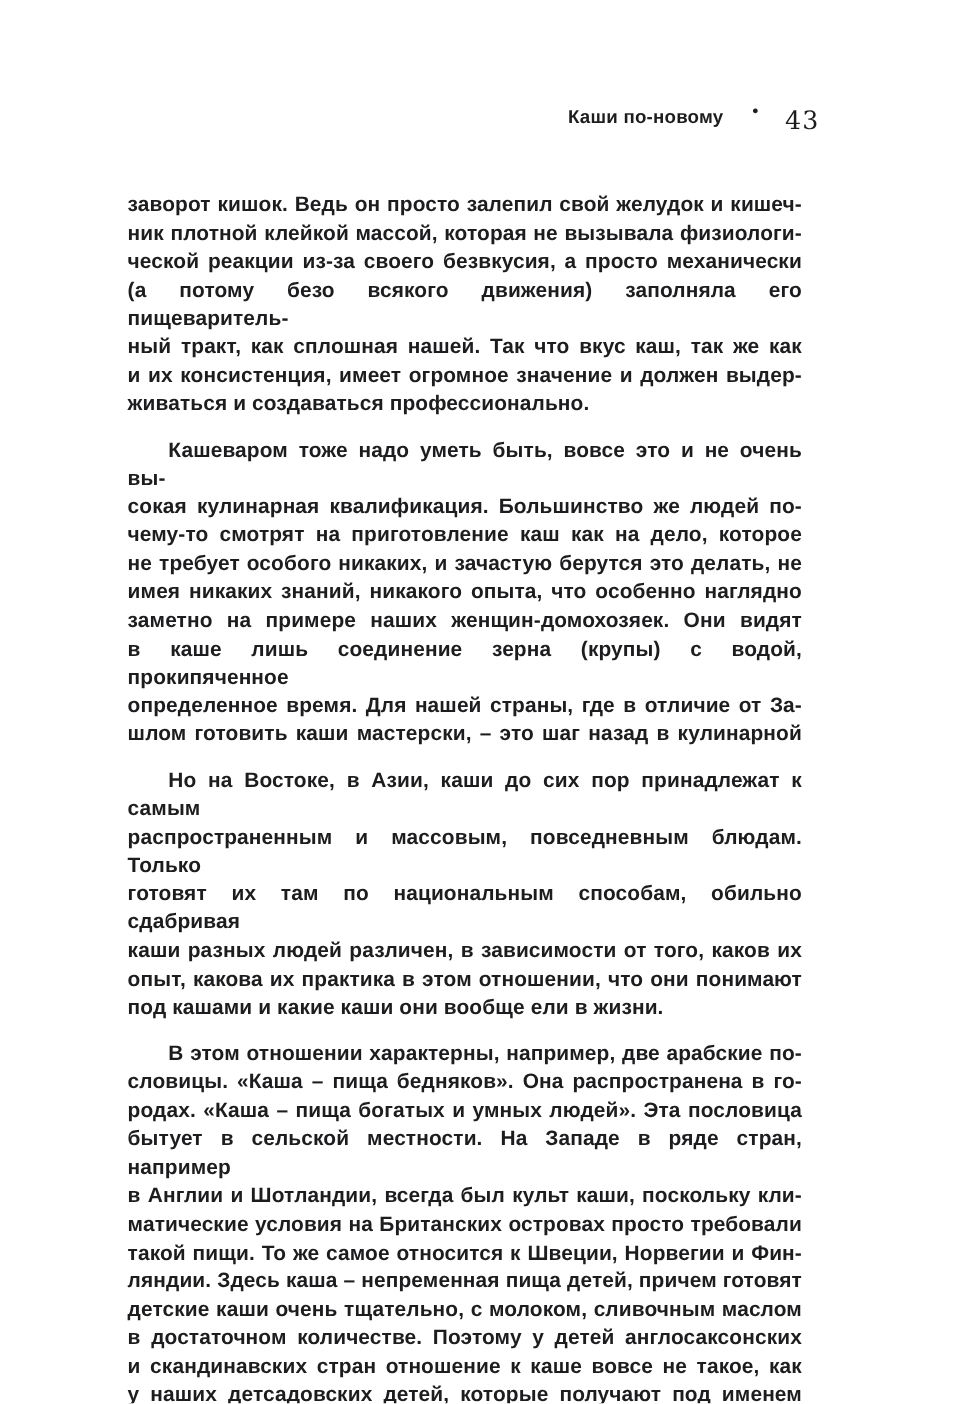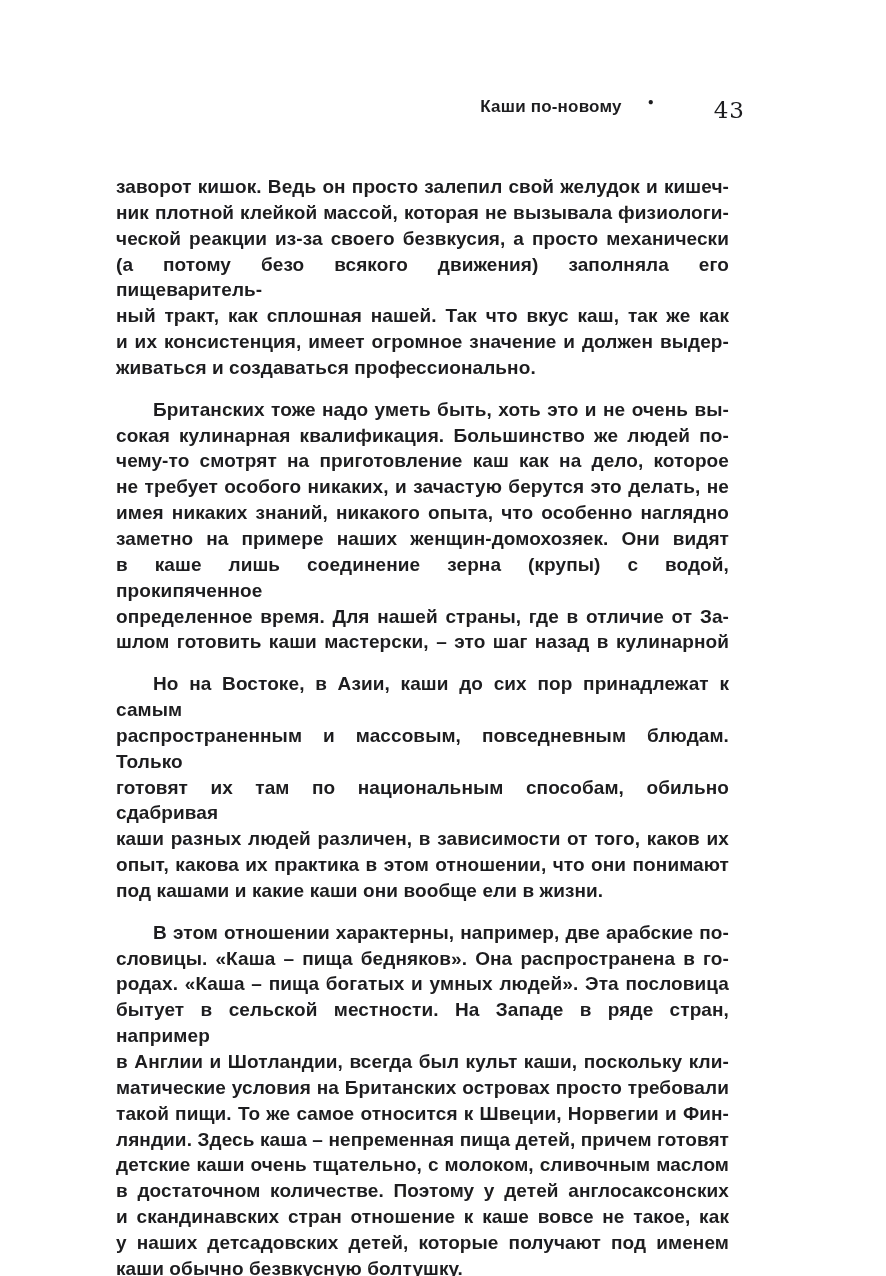--- a/index.html
+++ b/index.html
@@ -33,21 +33,20 @@
   .header-bullet {
     font-size: 10px;
     line-height: 1;
     margin: 0 24px 0 26px;
   }
   .page-number {
     font-family: "DejaVu Serif", "Liberation Serif", serif;
     font-size: 23px;
     font-weight: 400;
     letter-spacing: 1px;
-    margin-left: 36px;
   }
   .text-block {
     position: absolute;
     top: 158px;
     left: 100px;
     width: 645px;
     font-size: 19px;
     font-weight: 600;
     line-height: 25.85px;
     letter-spacing: 0.1px;
@@ -78,21 +77,21 @@
       <div class="para">
         <div class="line">заворот кишок. Ведь он просто залепил свой желудок и кишеч-</div>
         <div class="line">ник плотной клейкой массой, которая не вызывала физиологи-</div>
         <div class="line">ческой реакции из-за своего безвкусия, а просто механически</div>
         <div class="line">(а потому безо всякого движения) заполняла его пищеваритель-</div>
         <div class="line">ный тракт, как сплошная нашей. Так что вкус каш, так же как</div>
         <div class="line">и их консистенция, имеет огромное значение и должен выдер-</div>
         <div class="line last">живаться и создаваться профессионально.</div>
       </div>
       <div class="para">
-        <div class="line first-indent">Британских тоже надо уметь быть, хоть это и не очень вы-</div>
+        <div class="line first-indent">Кашеваром тоже надо уметь быть, вовсе это и не очень вы-</div>
         <div class="line">сокая кулинарная квалификация. Большинство же людей по-</div>
         <div class="line">чему-то смотрят на приготовление каш как на дело, которое</div>
         <div class="line">не требует особого никаких, и зачастую берутся это делать, не</div>
         <div class="line">имея никаких знаний, никакого опыта, что особенно наглядно</div>
         <div class="line">заметно на примере наших женщин-домохозяек. Они видят</div>
         <div class="line">в каше лишь соединение зерна (крупы) с водой, прокипяченное</div>
         <div class="line">определенное время. Для нашей страны, где в отличие от За-</div>
         <div class="line">шлом готовить каши мастерски, – это шаг назад в кулинарной</div>
       </div>
       <div class="para">

